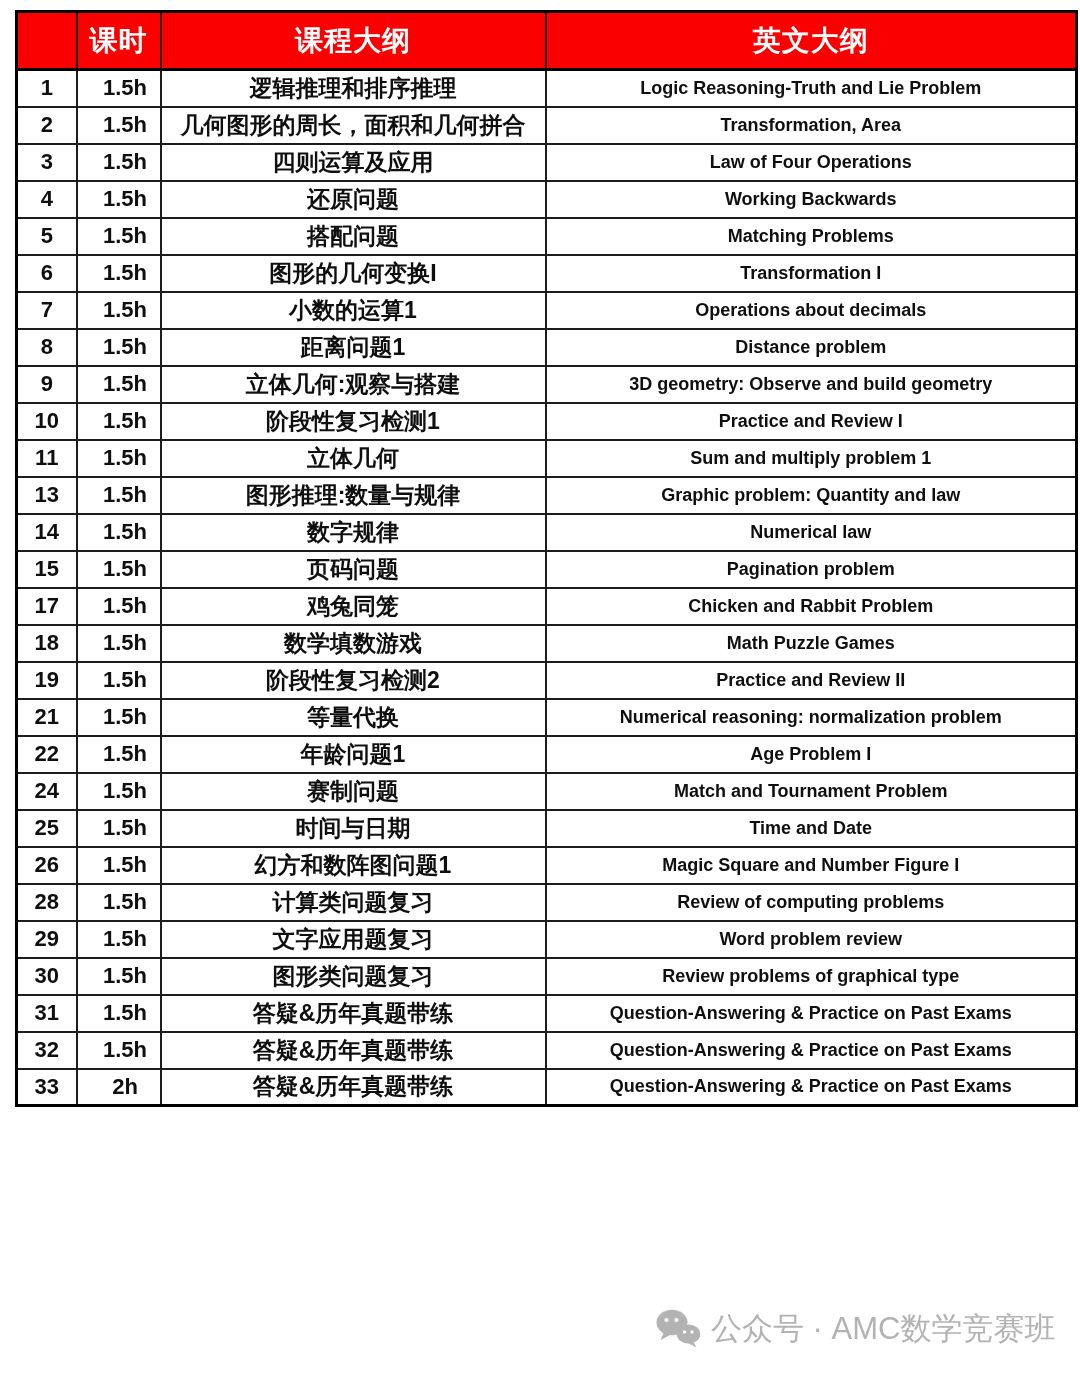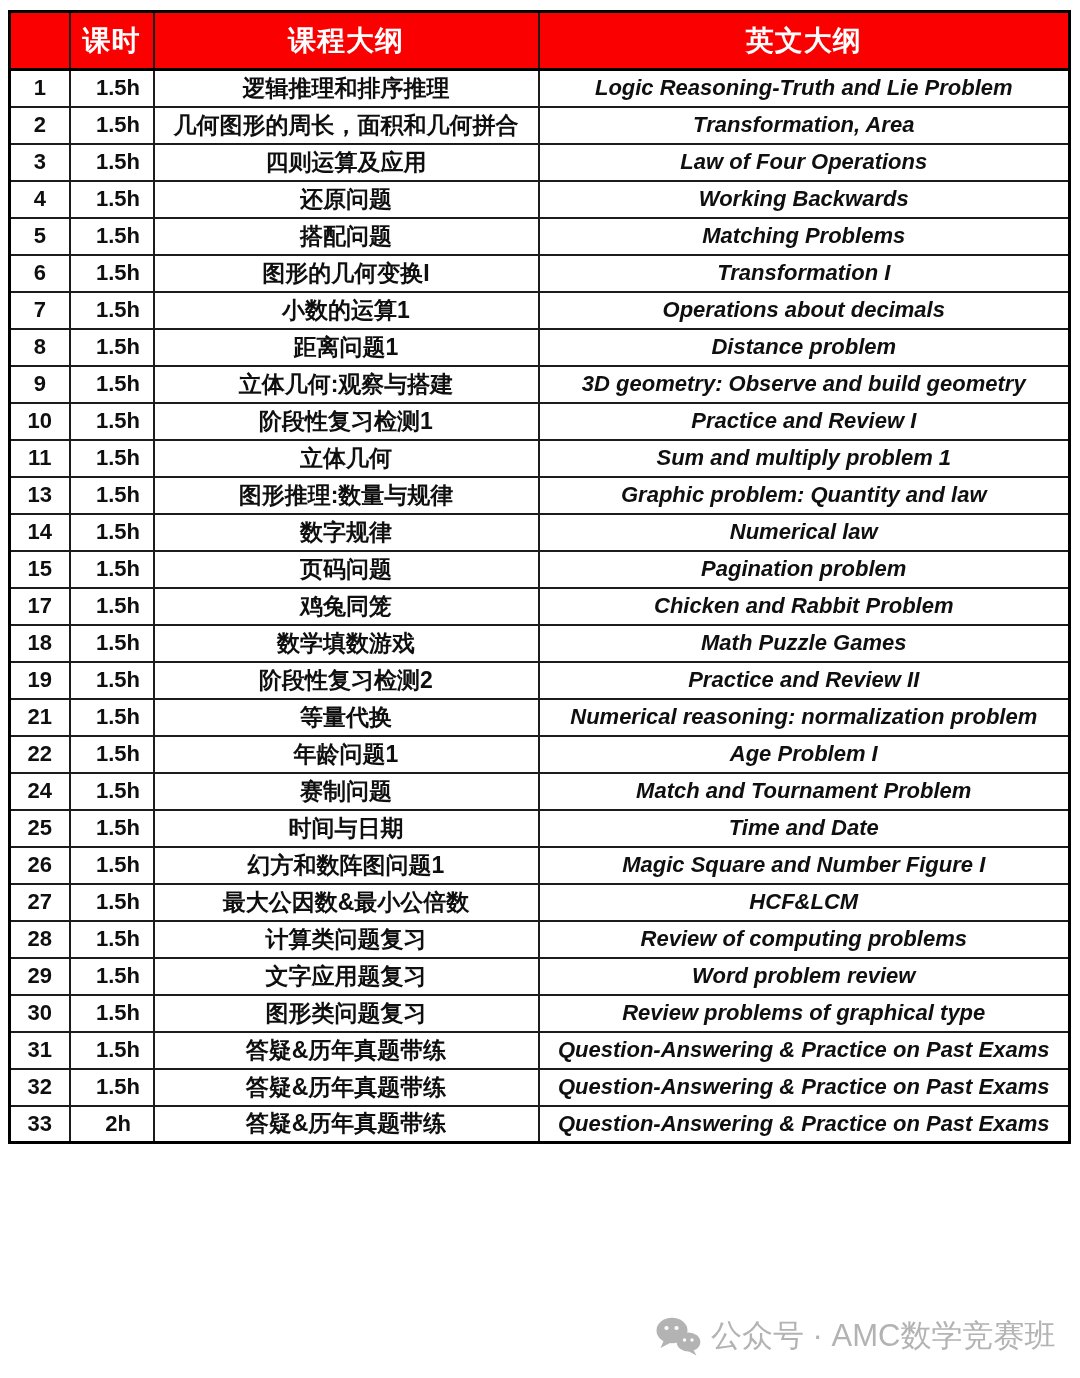--- a/index.html
+++ b/index.html
@@ -3,21 +3,21 @@
 <meta charset="utf-8">
 <style>
   * { margin: 0; padding: 0; box-sizing: border-box; }
   html, body { background: #ffffff; }
   body {
     width: 1080px; height: 1378px;
     position: relative; overflow: hidden;
     font-family: "Liberation Sans", sans-serif;
   }
   .course-table {
-    position: absolute; left: 8px; top: 10px; width: 1060px;
+    position: absolute; left: 15px; top: 10px; width: 1060px;
     border-collapse: collapse; table-layout: fixed;
   }
   .course-table th, .course-table td {
     border: 2px solid #1c1c1c;
     text-align: center; vertical-align: middle;
     font-weight: bold;
     overflow: hidden; white-space: nowrap;
   }
   .course-table { border: 3px solid #000; }
   .course-table thead th {
@@ -26,24 +26,24 @@
     height: 58px; font-size: 28px; letter-spacing: 1px;
     border-bottom: 3px solid #000;
   }
   .course-table tbody td {
     height: 37px; font-size: 23px; color: #0f0f0f;
     background: #ffffff; padding: 0 4px;
   }
   .course-table tbody td.c-no   { font-size: 22px; }
   .course-table tbody td.c-hrs  { font-size: 22px; padding-left: 17px; }
   .course-table tbody td.c-cn   { font-size: 23px; }
-  .course-table tbody td.c-en   { font-size: 22px; font-style: italic; }
+  .course-table tbody td.c-en   { font-size: 18px; }
   .watermark {
     position: absolute; left: 655px; top: 1308px; width: 415px; height: 56px;
-    display: flex; align-items: center; gap: 10px;
+    display: flex; align-items: flex-start; gap: 10px;
     color: var(--wm-color, #a6a6a6);
     font-size: 31px; font-weight: 400; white-space: nowrap;
     opacity: 0.85; pointer-events: none; z-index: 5;
   }
   .watermark svg { flex: 0 0 auto; display: block; }
 </style>
 </head>
 <body>
 
 <table class="course-table">
@@ -186,26 +186,20 @@
         <td class="c-no">25</td>
         <td class="c-hrs">1.5h</td>
         <td class="c-cn">时间与日期</td>
         <td class="c-en">Time and Date</td>
       </tr>
       <tr>
         <td class="c-no">26</td>
         <td class="c-hrs">1.5h</td>
         <td class="c-cn">幻方和数阵图问题1</td>
         <td class="c-en">Magic Square and Number Figure I</td>
-      </tr>
-      <tr>
-        <td class="c-no">27</td>
-        <td class="c-hrs">1.5h</td>
-        <td class="c-cn">最大公因数&amp;最小公倍数</td>
-        <td class="c-en">HCF&amp;LCM</td>
       </tr>
       <tr>
         <td class="c-no">28</td>
         <td class="c-hrs">1.5h</td>
         <td class="c-cn">计算类问题复习</td>
         <td class="c-en">Review of computing problems</td>
       </tr>
       <tr>
         <td class="c-no">29</td>
         <td class="c-hrs">1.5h</td>

